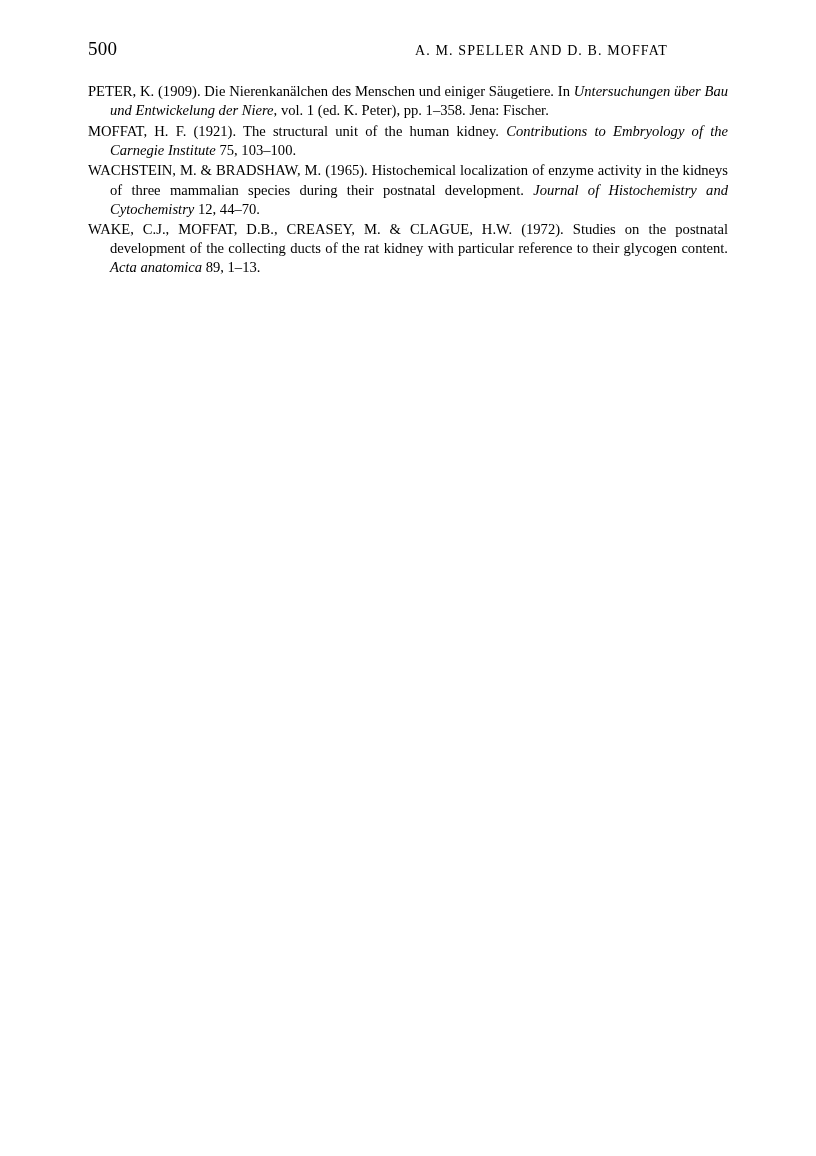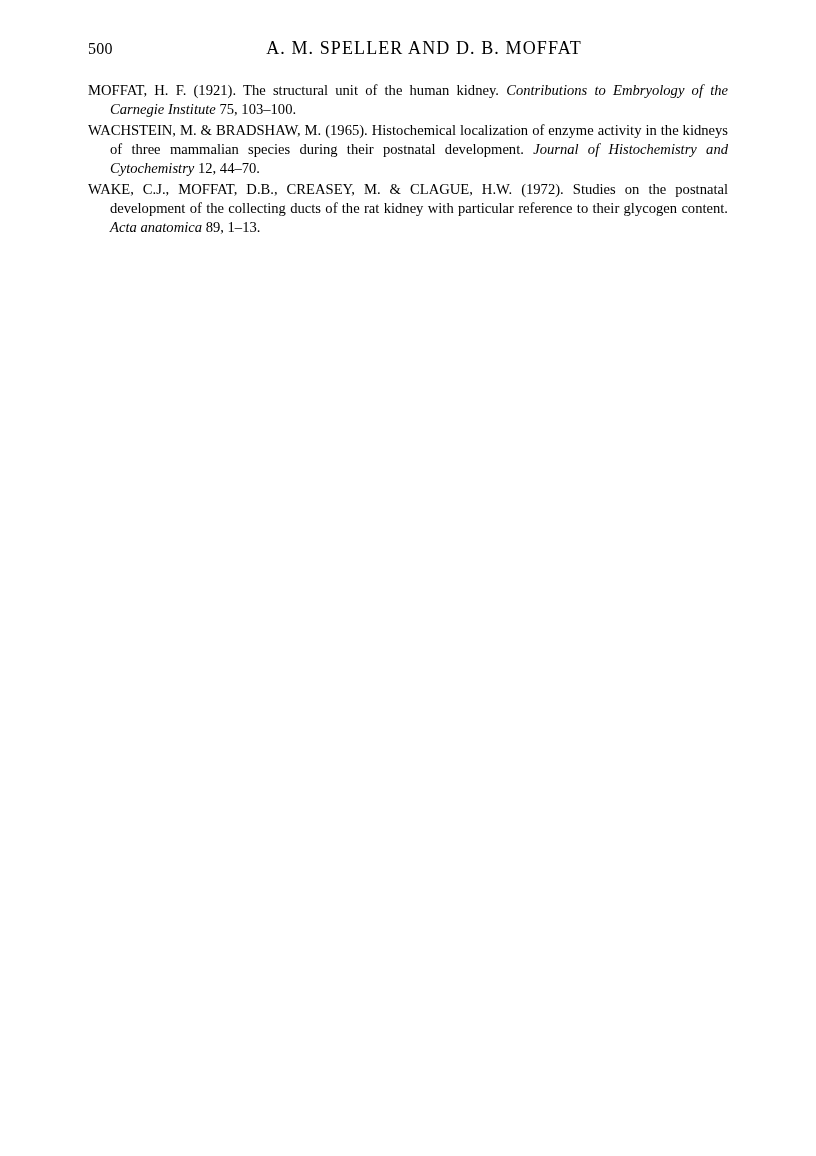--- a/index.html
+++ b/index.html
@@ -21,29 +21,29 @@
     left: 88px;
     top: 38px;
     width: 640px;
   }
   .header-row {
     display: flex;
     align-items: baseline;
     margin-bottom: 22px;
   }
   .folio {
-    font-size: 16px;
+    font-size: 19px;
     letter-spacing: 0.2px;
     width: 92px;
     flex: 0 0 92px;
   }
   .running-head {
     flex: 1;
-    text-align: center;
-    font-size: 18px;
+    text-align: right;
+    font-size: 14px;
     letter-spacing: 1.1px;
     padding-right: 60px;
     white-space: nowrap;
   }
   .refs {
     font-size: 14.6px;
     line-height: 1.31;
     text-align: justify;
   }
   .ref {
@@ -66,19 +66,20 @@
 
 <div class="page">
   <div class="content">
 
     <div class="header-row">
       <div class="folio">500</div>
       <div class="running-head">A. M. SPELLER AND D. B. MOFFAT</div>
     </div>
 
     <div class="refs">
+        <div class="ref"><span class="sc">PETER, K.</span><span> (1909). Die Nierenkanälchen des Menschen und einiger Säugetiere. In </span><span class="it">Untersuchungen über Bau und Entwickelung der Niere</span><span>, vol. 1 (ed. K. Peter), pp. 1–358. Jena: Fischer.</span></div>
         <div class="ref"><span class="sc">MOFFAT, H. F.</span><span> (1921). The structural unit of the human kidney. </span><span class="it">Contributions to Embryology of the Carnegie Institute</span><span> </span><span class="bd">75</span><span>, 103–100.</span></div>
         <div class="ref"><span class="sc">WACHSTEIN, M. &amp; BRADSHAW, M.</span><span> (1965). Histochemical localization of enzyme activity in the kidneys of three mammalian species during their postnatal development. </span><span class="it">Journal of Histochemistry and Cytochemistry</span><span> </span><span class="bd">12</span><span>, 44–70.</span></div>
         <div class="ref"><span class="sc">WAKE, C.J., MOFFAT, D.B., CREASEY, M. &amp; CLAGUE, H.W.</span><span> (1972). Studies on the postnatal development of the collecting ducts of the rat kidney with particular reference to their glycogen content. </span><span class="it">Acta anatomica</span><span> </span><span class="bd">89</span><span>, 1–13.</span></div>
       </div>
 
   </div>
 </div>
 
 </body></html>

